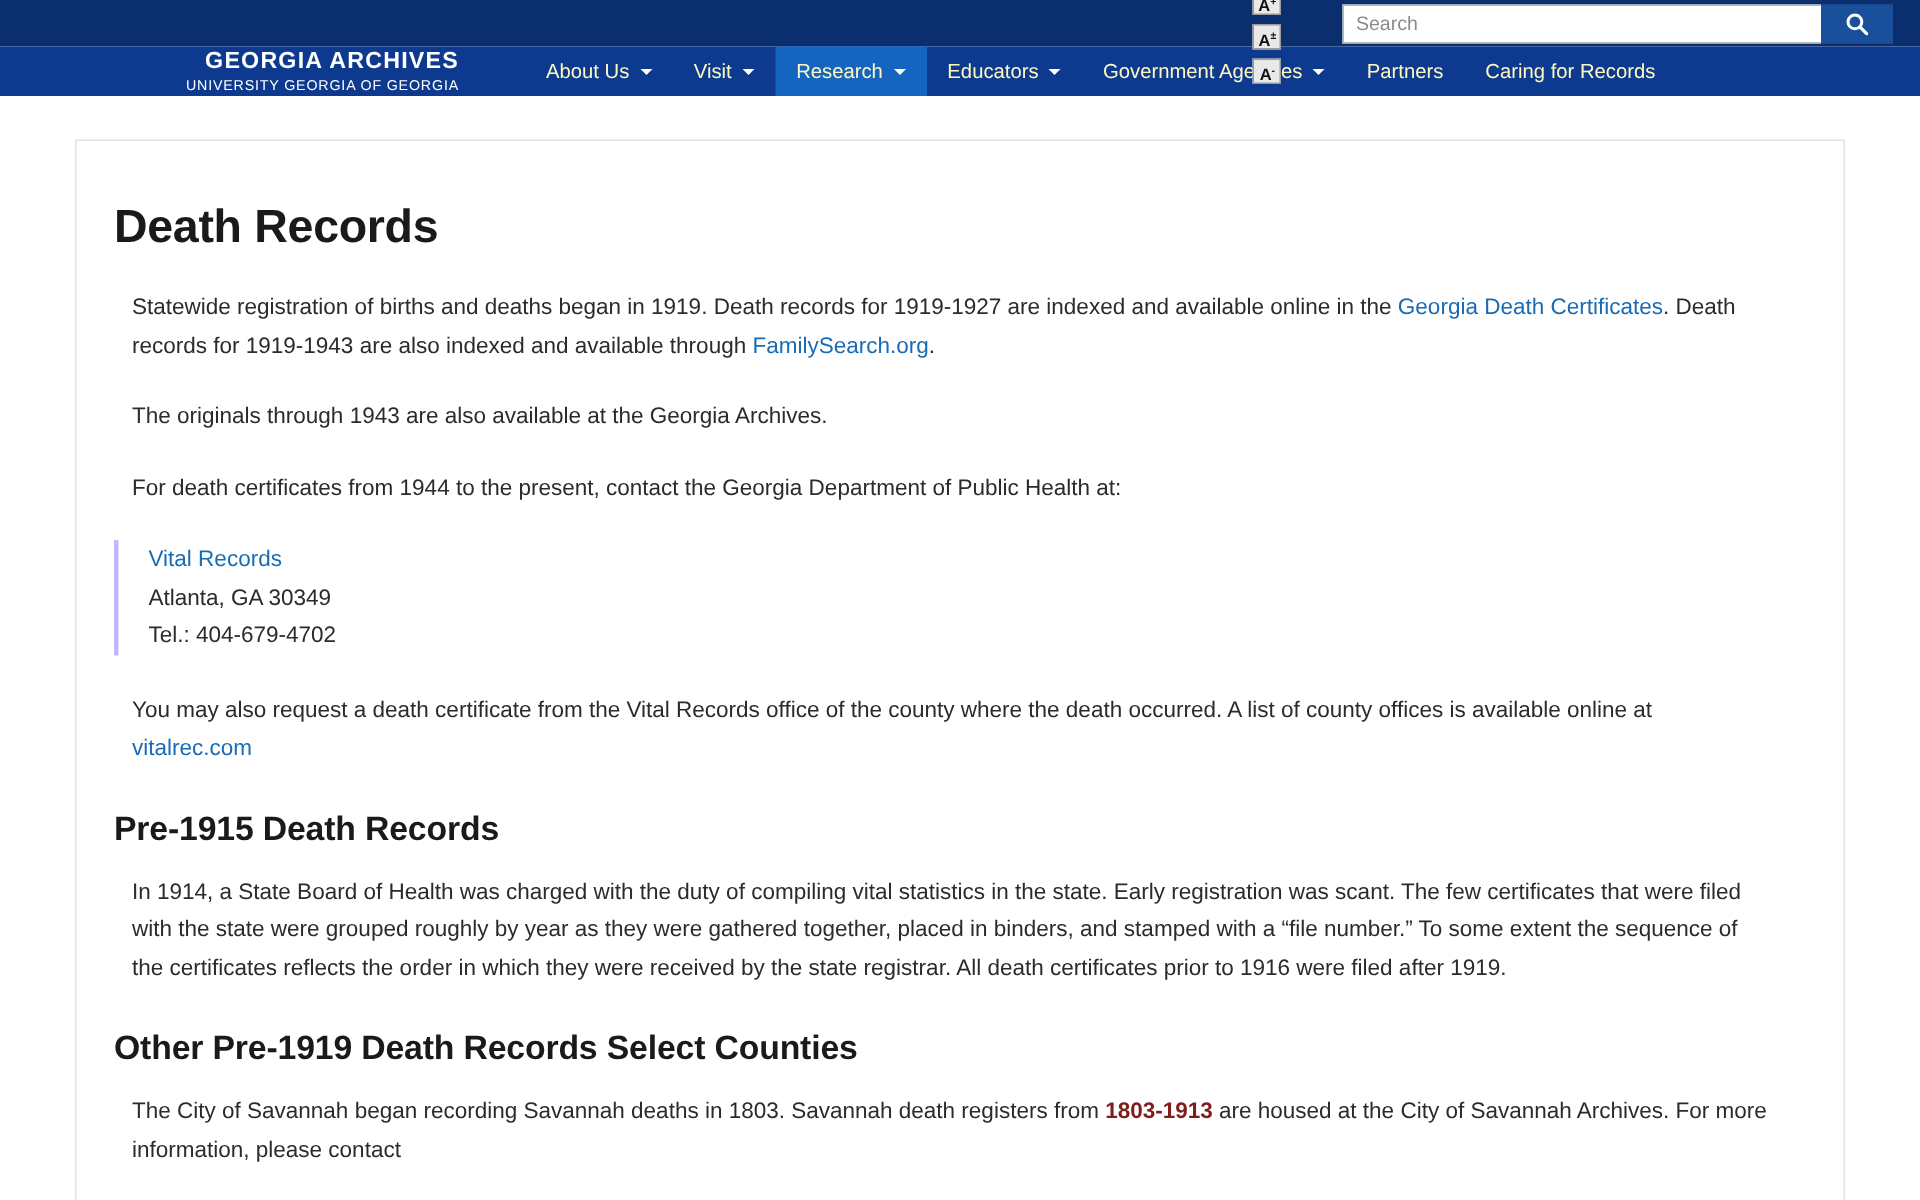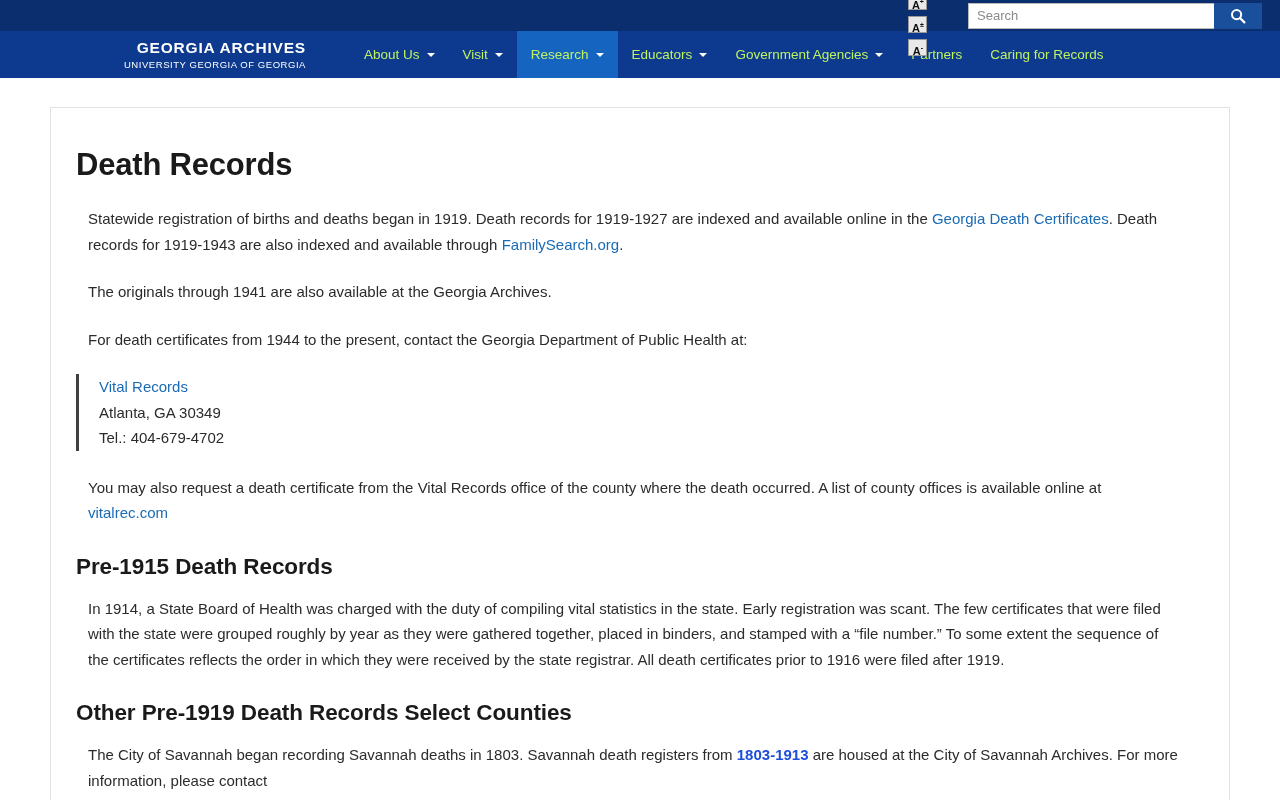--- a/index.html
+++ b/index.html
@@ -48,21 +48,21 @@
     cursor: pointer;
     position: relative;
   }
   .fs-btn sup { font-size: 7px; vertical-align: super; }
   .search-wrap {
     display: flex;
     align-items: stretch;
     height: 26px;
   }
   .search-input {
-    width: 246px;
+    width: 319px;
     height: 26px;
     border: 1px solid #b9b9b9;
     border-right: none;
     padding: 0 8px;
     font-size: 13px;
     color: #ef4444;
     font-family: "Liberation Sans", sans-serif;
     background: #ffffff;
   }
   .search-input::placeholder { color: #8b8b8b; }
@@ -73,21 +73,21 @@
     border: 1px solid #1a4f9c;
     display: flex;
     align-items: center;
     justify-content: center;
     cursor: pointer;
   }
   .search-btn svg { display: block; }
 
   
   .navbar {
-    height: 47px;
+    height: 33px;
     background: #0d3a8f;
     display: flex;
     align-items: stretch;
   }
   .brand {
     width: 350px;
     display: flex;
     flex-direction: column;
     justify-content: center;
     align-items: flex-end;
@@ -105,21 +105,21 @@
     color: #ffffff;
     font-size: 9.5px;
     letter-spacing: 0.55px;
     margin-top: 2px;
   }
   .nav-items { display: flex; align-items: stretch; }
   .nav-item {
     display: flex;
     align-items: center;
     padding: 0 14px;
-    color: #bef264;
+    color: #fef9c3;
     font-size: 13.5px;
     cursor: pointer;
     white-space: nowrap;
     text-decoration: none;
   }
   .nav-item .caret {
     margin-left: 7px;
     width: 0; height: 0;
     border-left: 4px solid transparent;
     border-right: 4px solid transparent;
@@ -150,38 +150,38 @@
   }
   p.body-text {
     font-size: 15px;
     line-height: 25.5px;
     margin: 0 0 22px 12px;
     color: #2b2b2b;
   }
   a.link { color: #1a6bb5; text-decoration: none; }
 
   .address-block {
-    border-left: 3px solid #404040;
+    border-left: 3px solid #c4b5fd;
     padding-left: 20px;
     margin: 0 0 24px 0;
   }
   .address-block div {
     font-size: 15px;
     line-height: 25.5px;
     color: #2b2b2b;
   }
 
   h2.section-title {
     font-size: 22.5px;
     font-weight: bold;
     color: #1a1a1a;
     margin: 28px 0 16px 0;
     letter-spacing: -0.1px;
   }
-  .strong { font-weight: bold; color: #1d4ed8; }
+  .strong { font-weight: bold; color: #7f1d1d; }
 </style>
 </head>
 <body>
 
 <div class="topbar">
   <div class="fontsize-group">
     <span class="fontsize-label">FONT SIZE:</span>
     <span class="fs-btn">A<sup>+</sup></span>
     <span class="fs-btn">A<sup>±</sup></span>
     <span class="fs-btn">A<sup>-</sup></span>
@@ -234,21 +234,21 @@
 
 <div class="page">
   <div class="content-card">
 
     <h1 class="page-title">Death Records</h1>
 
     <p class="body-text">
       <span>Statewide registration of births and deaths began in 1919. Death records for 1919-1927 are indexed and available online in the </span><a class="link">Georgia Death Certificates</a><span>. Death records for 1919-1943 are also indexed and available through </span><a class="link">FamilySearch.org</a><span>.</span>
     </p>
 
-    <p class="body-text">The originals through 1941 are also available at the Georgia Archives.</p>
+    <p class="body-text">The originals through 1943 are also available at the Georgia Archives.</p>
 
     <p class="body-text">For death certificates from 1944 to the present, contact the Georgia Department of Public Health at:</p>
 
     <div class="address-block">
       <div><a class="link">Vital Records</a></div>
       <div>Atlanta, GA 30349</div>
       <div>Tel.: 404-679-4702</div>
     </div>
 
     <p class="body-text">

